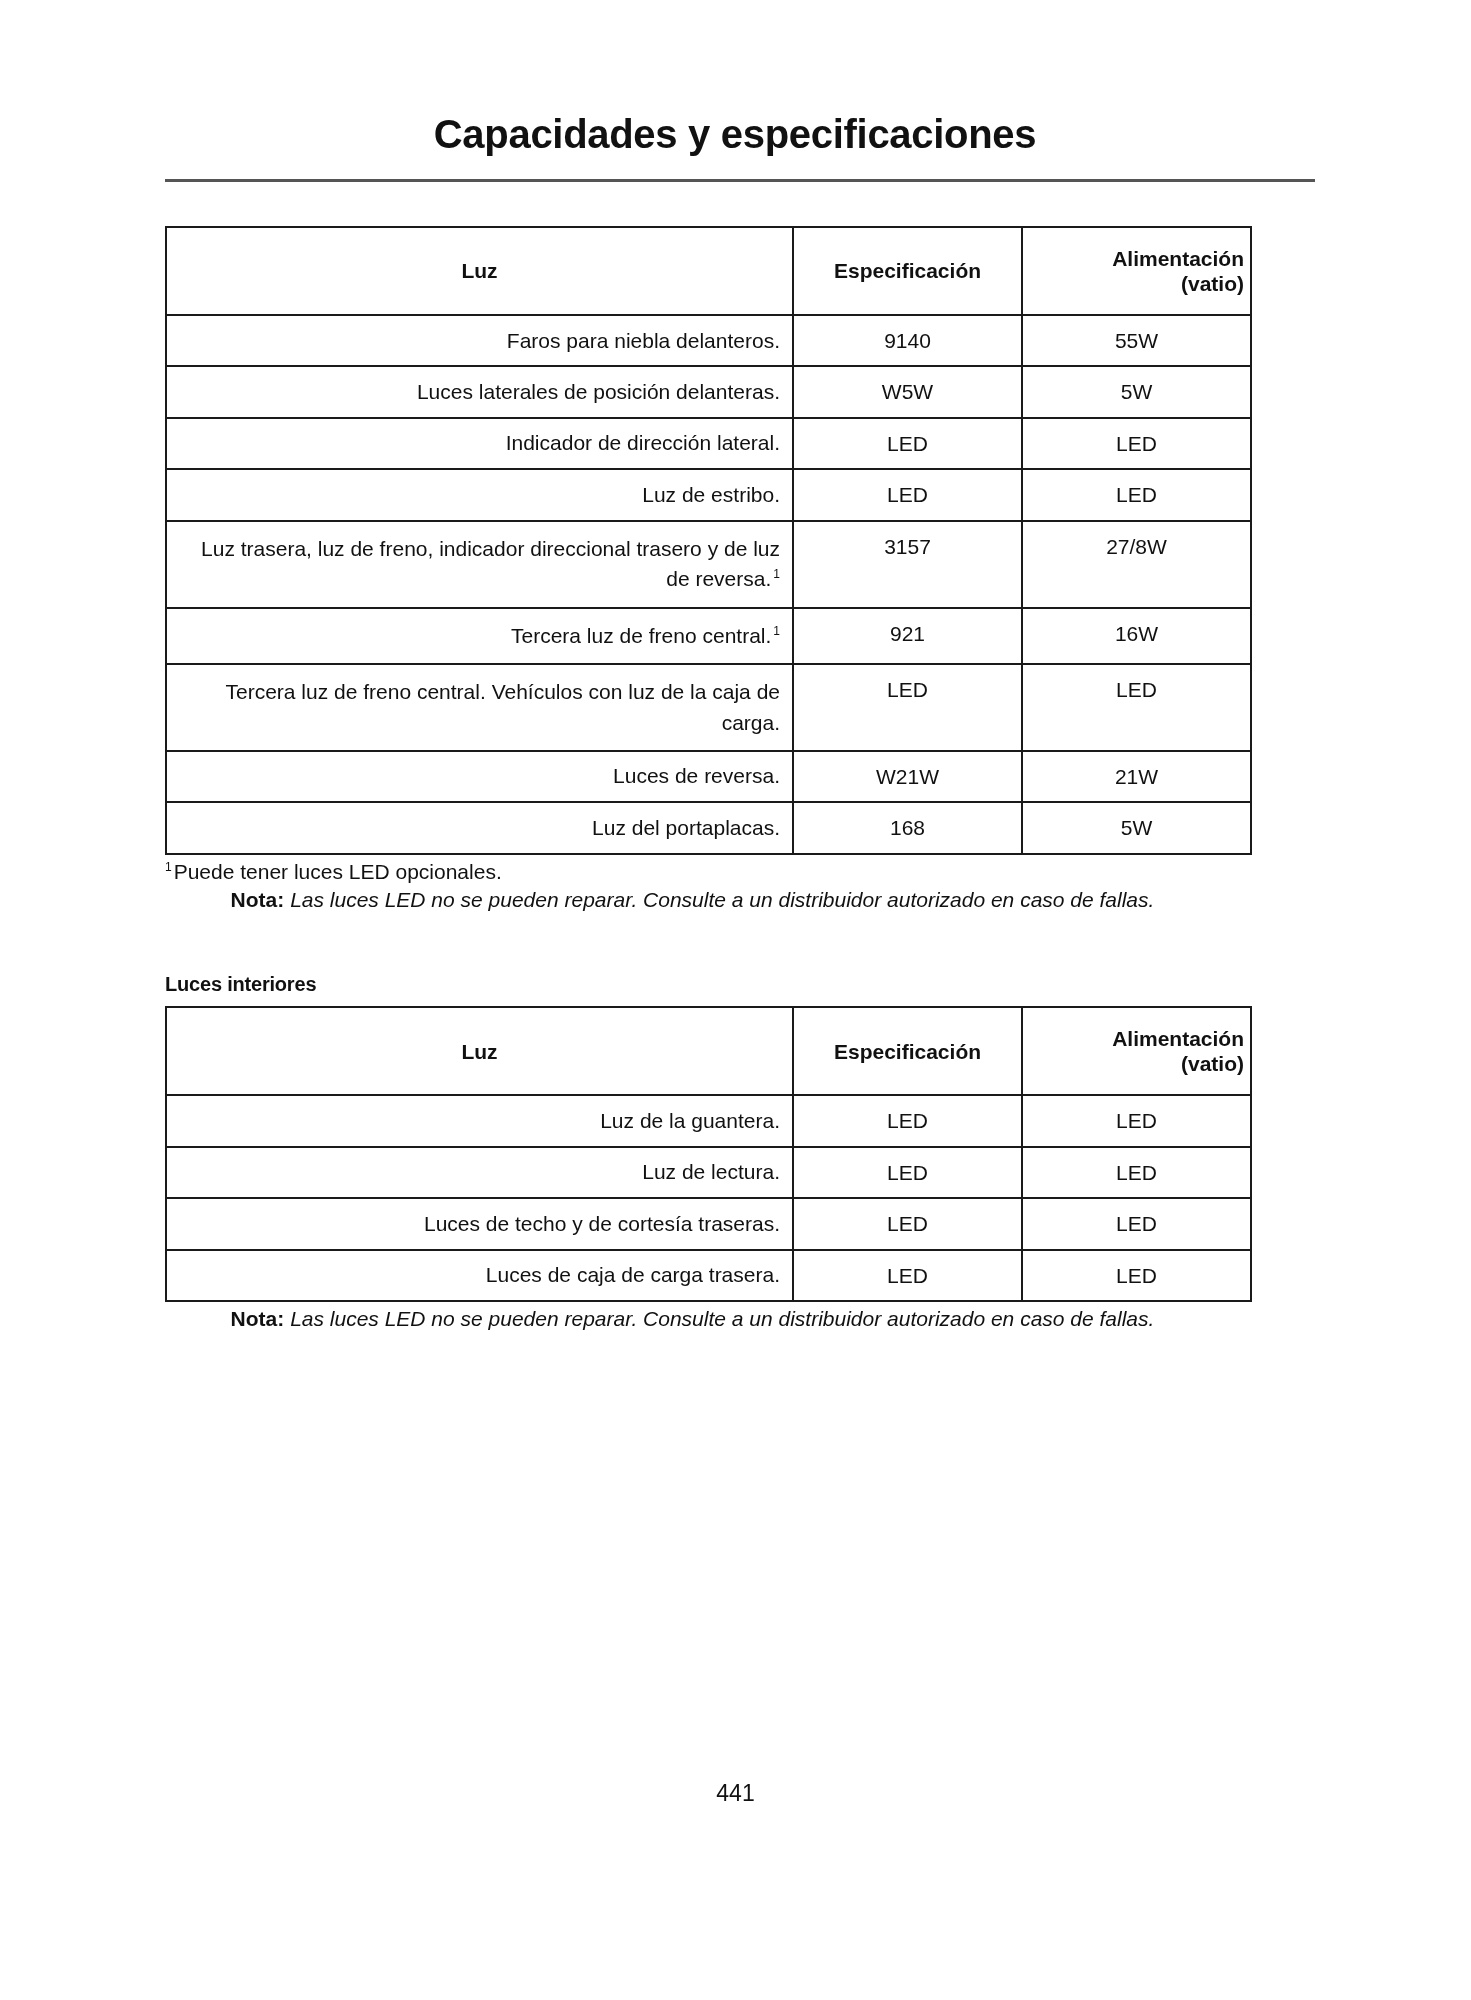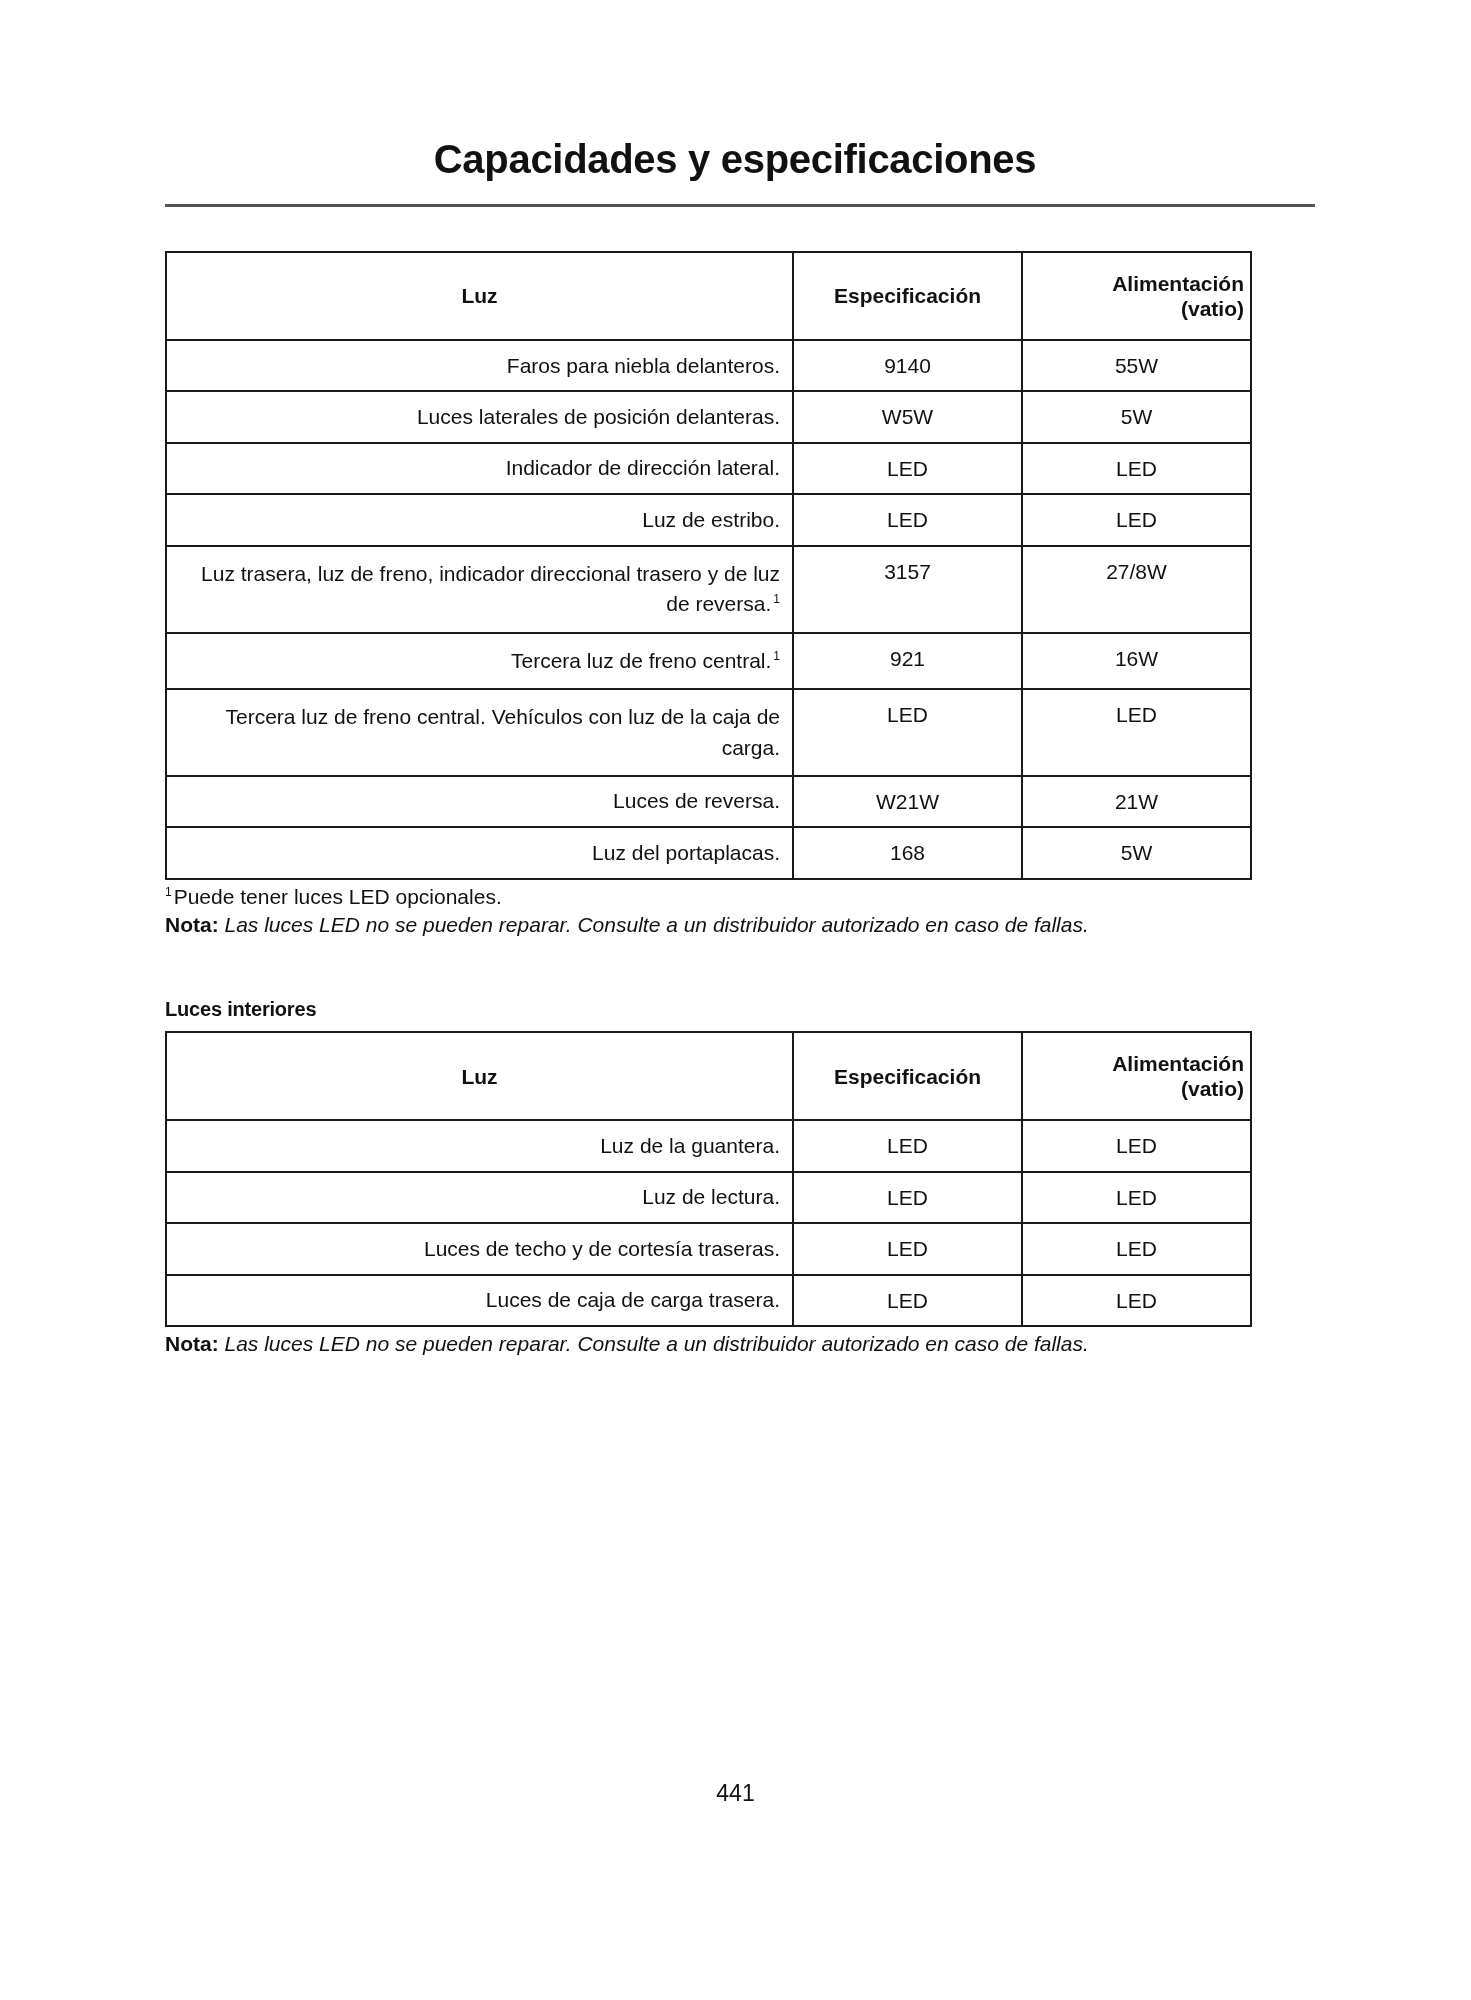--- a/index.html
+++ b/index.html
@@ -18,21 +18,21 @@
   .page {
     position: absolute;
     left: 0; top: 0;
     width: 1471px;
     height: 2000px;
     box-sizing: border-box;
   }
   .content {
     position: absolute;
     left: 165px;
-    top: 137px;
+    top: 112px;
     width: 1150px;
   }
 
   
   .page-title {
     font-size: 40px;
     font-weight: 700;
     text-align: center;
     letter-spacing: -0.3px;
     margin: 0 0 22px 0;
@@ -121,20 +121,21 @@
   }
   .footnote-line sup {
     font-size: 12px;
     vertical-align: super;
     line-height: 0;
     padding-right: 2px;
   }
   .nota-line {
     margin: 0;
     font-style: italic;
+    text-align: center;
   }
   .nota-label {
     font-style: normal;
     font-weight: 700;
   }
 
   .gap-after-note { height: 60px; }
 
   
   .page-number {

